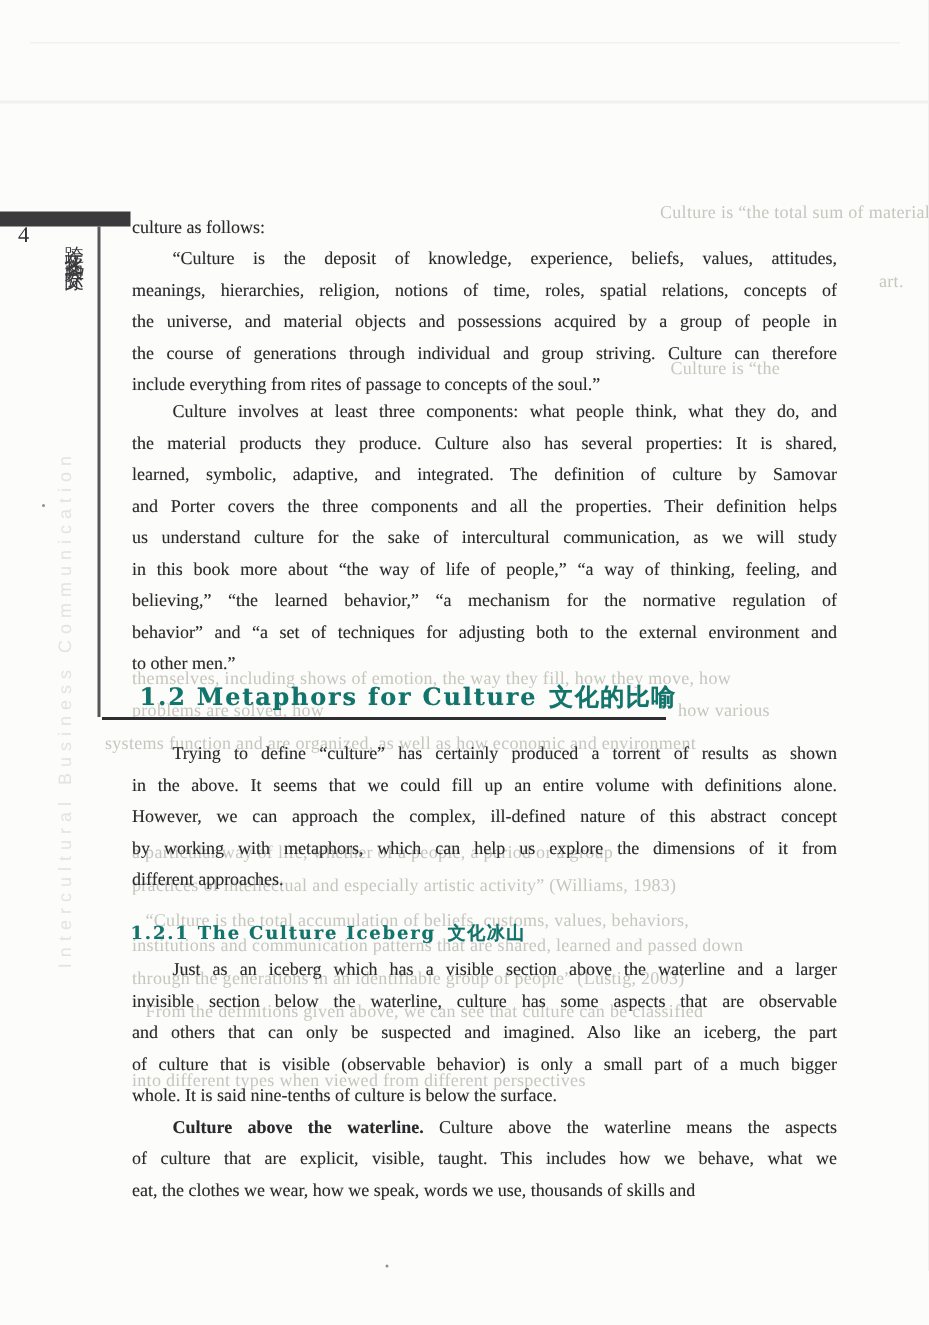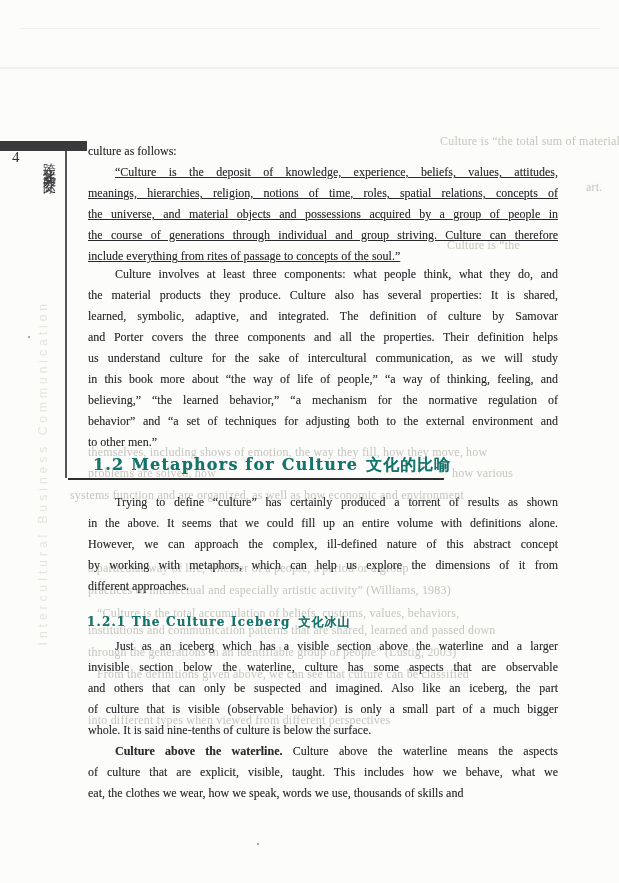--- a/index.html
+++ b/index.html
@@ -93,21 +93,21 @@
       <div class="ghost" style="left: 88px; top: 712px;">into different types when viewed from different perspectives</div>
     </div>
 
   <div class="header-bar"></div>
   <div class="page-number">4</div>
   <div class="sidebar-title">跨文化商务交际</div>
   <div class="sidebar-rule"></div>
 
   <div class="block single" style="top:141px;">culture as follows:</div>
 
-  <div class="block" style="top:162px;text-decoration:underline;">
+  <div class="block" style="top:162px;">
       <div class="tline ind">“Culture is the deposit of knowledge, experience, beliefs, values, attitudes,</div>
       <div class="tline">meanings, hierarchies, religion, notions of time, roles, spatial relations, concepts of</div>
       <div class="tline">the universe, and material objects and possessions acquired by a group of people in</div>
       <div class="tline">the course of generations through individual and group striving. Culture can therefore</div>
       <div class="tline last">include everything from rites of passage to concepts of the soul.”</div>
     </div>
 
   <div class="block" style="top:264px;">
       <div class="tline ind">Culture involves at least three components: what people think, what they do, and</div>
       <div class="tline">the material products they produce. Culture also has several properties: It is shared,</div>

